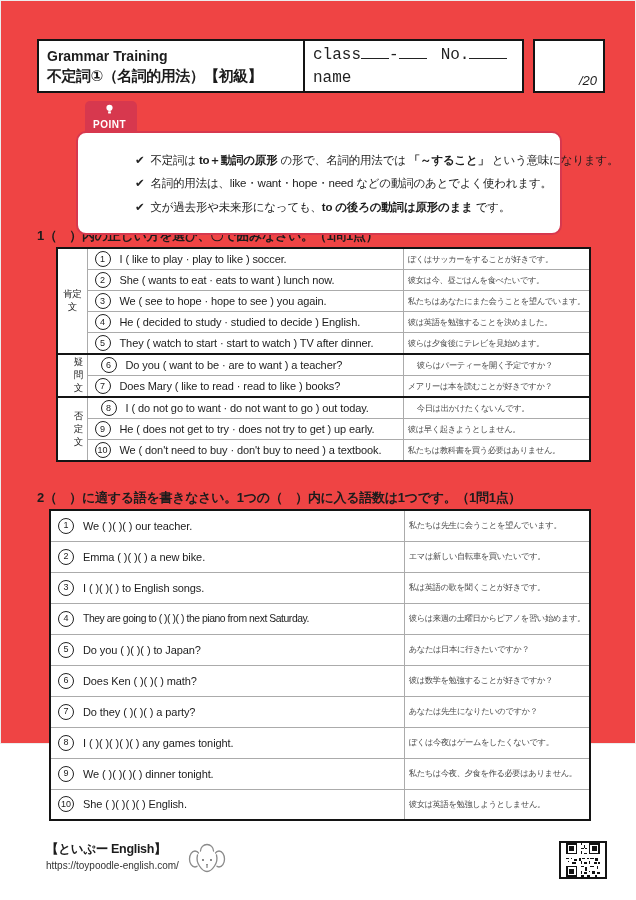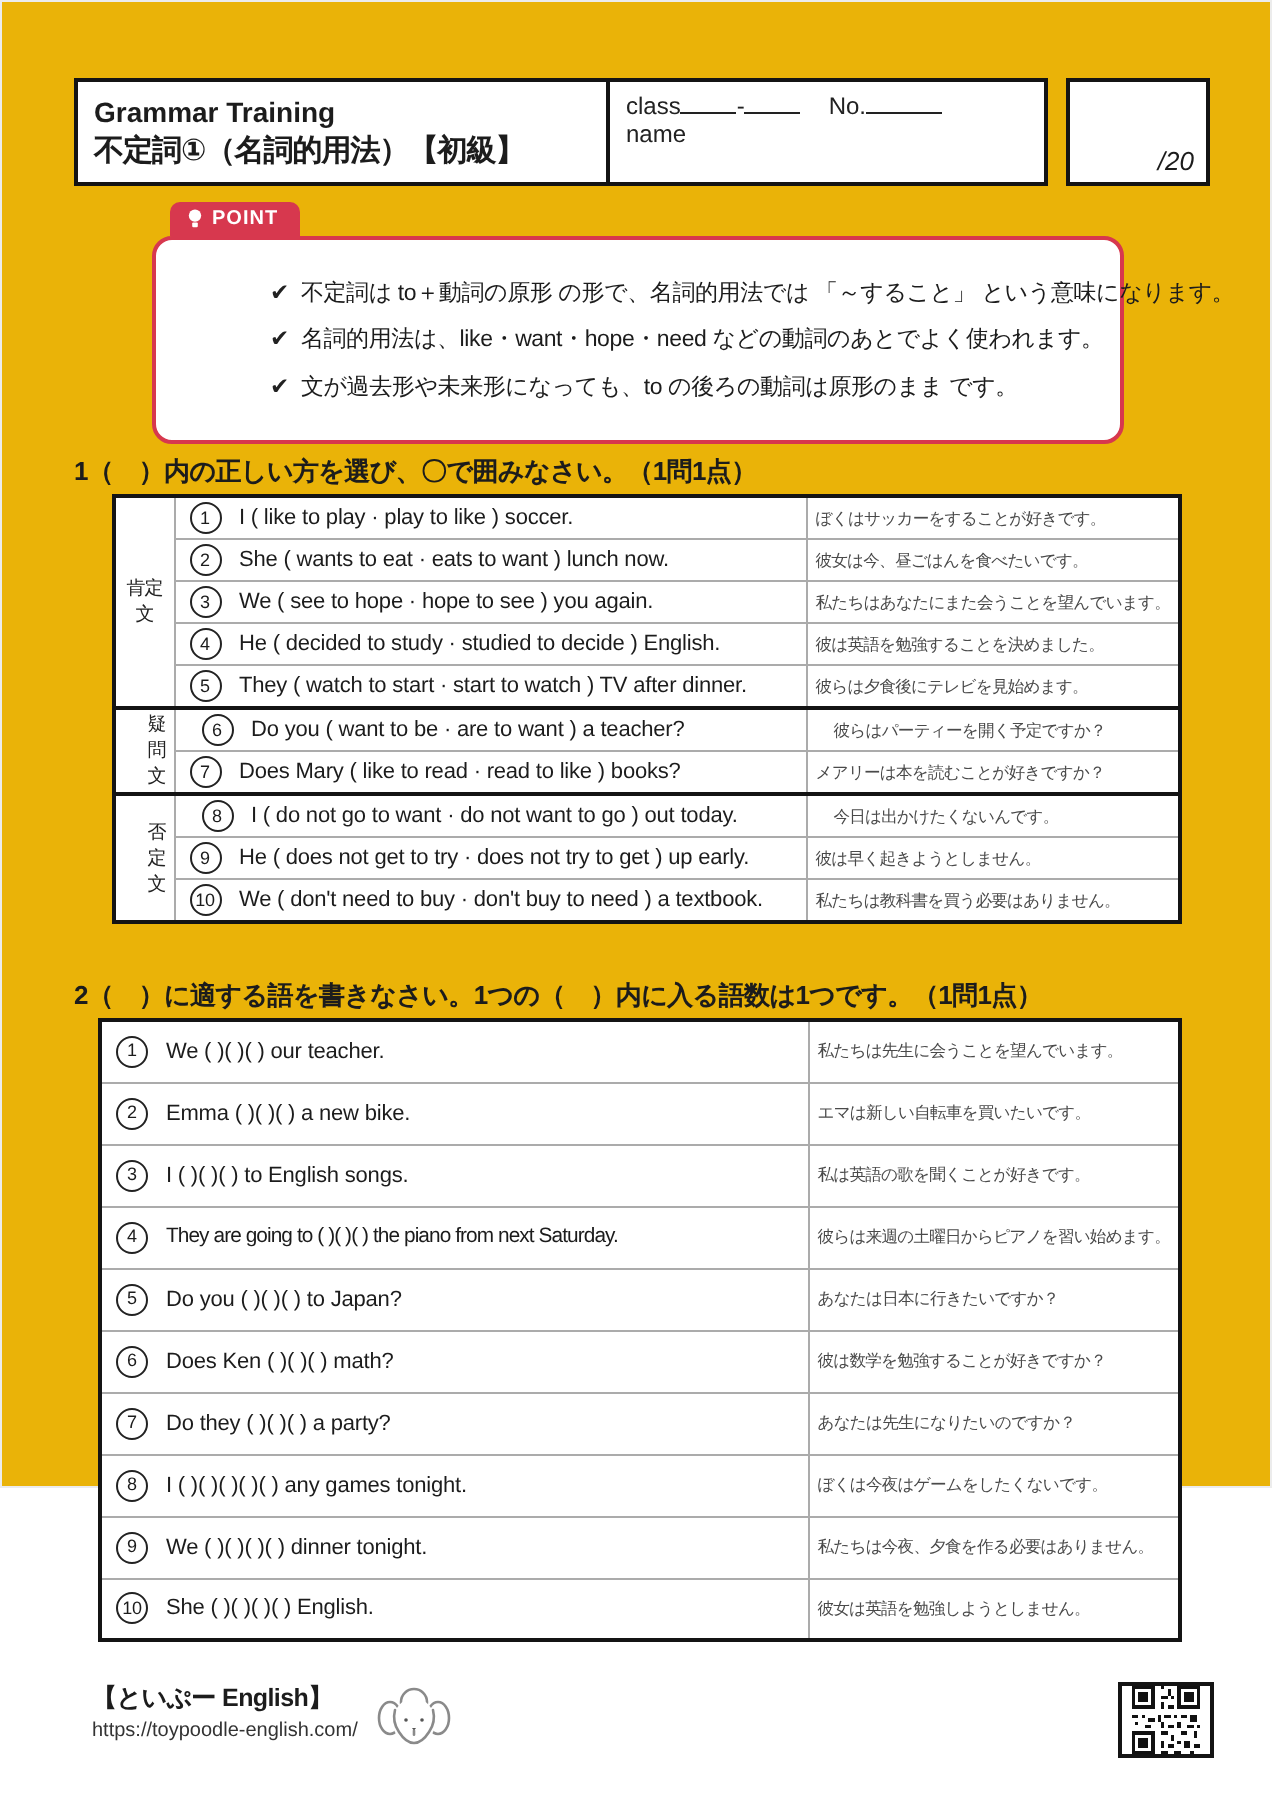--- a/index.html
+++ b/index.html
@@ -1,41 +1,41 @@
 <!DOCTYPE html>
 <html><head>
 <meta charset="utf-8">
 <style>
   html,body{margin:0;padding:0;}
   body{
     width:636px;height:900px;background:#ffffff;overflow:hidden;
     font-family:"Liberation Sans","DejaVu Sans",sans-serif;
     color:#1c1c1c; -webkit-font-smoothing:antialiased;
   }
-  .page{width:636px;height:744px;position:relative;background:#eab308;box-sizing:border-box;border:1px solid #ececec;}
+  .page{width:636px;height:744px;position:relative;background:#ef4444;box-sizing:border-box;border:1px solid #ececec;}
 
   
   .header{position:absolute;left:36px;top:38px;right:30px;height:54px;display:flex;}
   .hdr-main{display:flex;border:2.5px solid #141414;box-sizing:border-box;width:489px;background:#fff;}
   .title-box{width:264px;box-sizing:border-box;padding:4px 8px 3px 8px;display:flex;flex-direction:column;justify-content:center;}
   .title-en{font-size:14px;font-weight:bold;line-height:1.25;}
   .title-ja{font-size:15px;font-weight:bold;line-height:1.3;letter-spacing:-0.5px;}
-  .class-box{flex:1;border-left:2px solid #141414;box-sizing:border-box;padding:5px 8px 4px 8px;display:flex;flex-direction:column;justify-content:flex-start;font-size:12px;color:#222;}
+  .class-box{flex:1;border-left:2px solid #141414;box-sizing:border-box;padding:5px 8px 4px 8px;display:flex;flex-direction:column;justify-content:space-between;font-size:16px;color:#222;font-family:Liberation Mono, monospace;}
   .ul{display:inline-block;border-bottom:1.2px solid #222;height:9px;vertical-align:baseline;}
   .score-box{width:72px;margin-left:9px;border:2.5px solid #141414;box-sizing:border-box;position:relative;background:#fff;}
   .score{position:absolute;right:6px;bottom:3px;font-size:13px;font-style:italic;}
 
   
   .point-wrap{position:absolute;left:75px;top:98px;width:486px;}
   .point-tab{display:inline-flex;align-items:center;gap:4px;background:var(--accent);color:#fff;
-    font-size:10px;font-weight:bold;padding:3px 11px 3px 8px;border-radius:5px 5px 0 0;position:relative;top:2px;margin-left:9px;letter-spacing:0.5px;}
+    font-size:10px;font-weight:bold;padding:3px 11px 3px 8px;border-radius:5px 5px 0 0;position:relative;top:2px;margin-left:9px;letter-spacing:0.5px;flex-direction:column;}
   .point-box{border:2px solid var(--accent);border-radius:10px;background:#fff;padding:13px 10px 11px 57px;position:relative;z-index:1;}
   .point-line{font-size:11.5px;line-height:1.5;margin:6px 0;white-space:nowrap;letter-spacing:-0.2px;}
   .point-line .chk{font-weight:bold;margin-right:6px;color:#222;}
-  .point-line b{font-weight:normal;}
+  .point-line b{font-weight:bold;}
 
   
   .q-head{position:absolute;left:36px;font-size:13px;font-weight:bold;letter-spacing:-0.3px;}
   .q1-head{top:226px;}
   .q2-head{top:488px;}
 
   
   table{border-collapse:collapse;background:#fff;}
   .q1-table{position:absolute;left:55px;top:246px;width:535px;border:2.5px solid #141414;}
   .q2-table{position:absolute;left:48px;top:508px;width:542px;border:2.5px solid #141414;}

